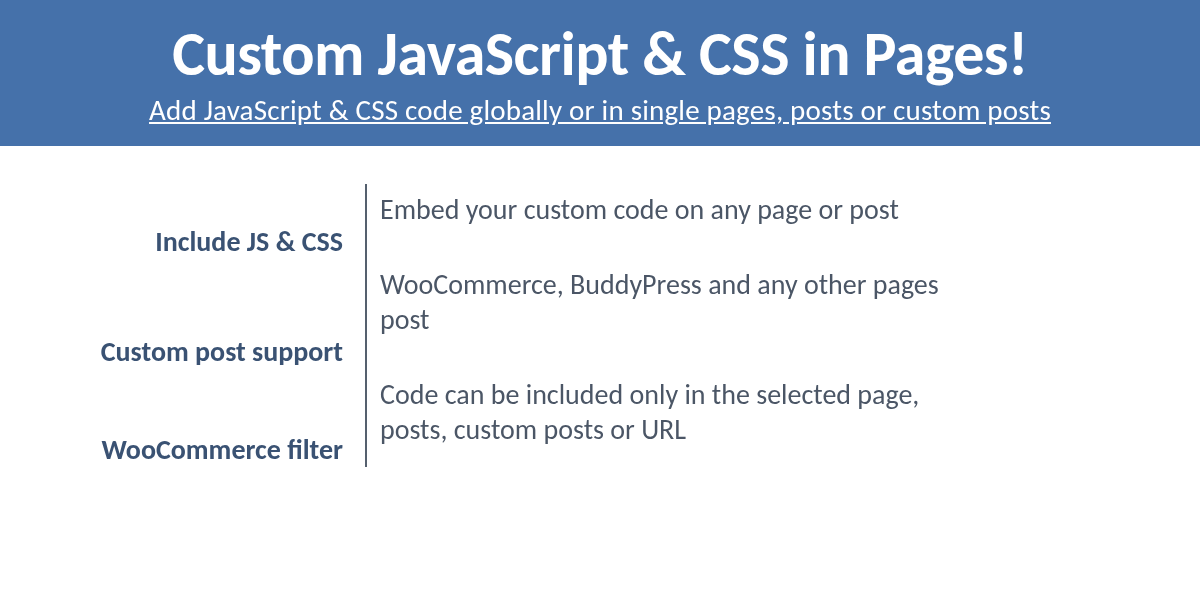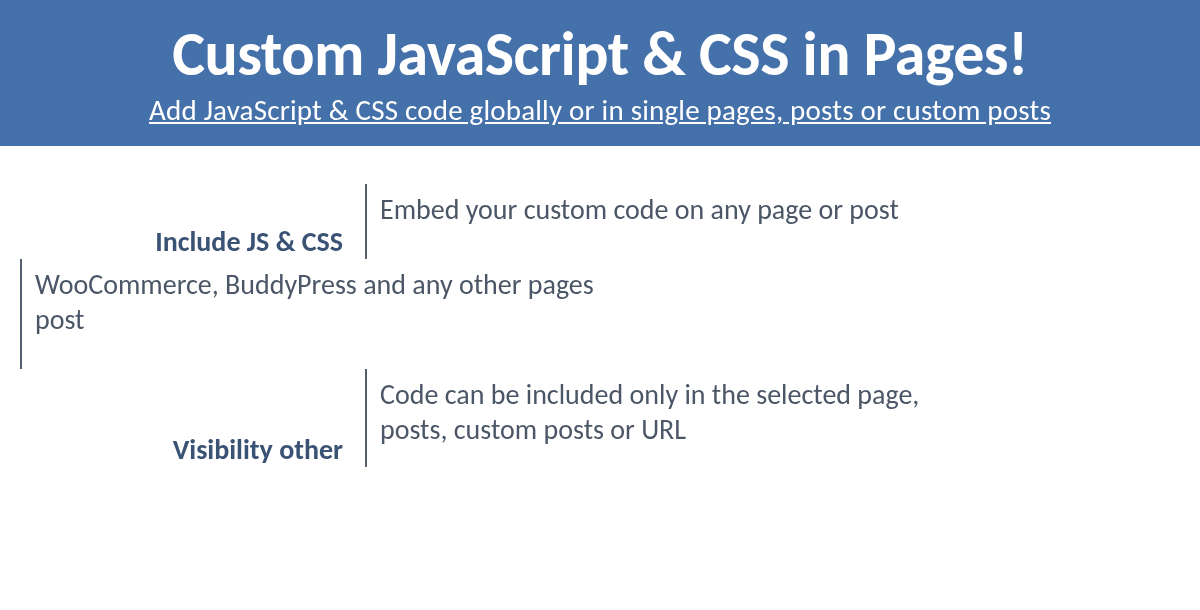--- a/index.html
+++ b/index.html
@@ -77,21 +77,22 @@
   <div class="header-subtitle">Add JavaScript &amp; CSS code globally or in single pages, posts or custom posts</div>
 </div>
 
 <div class="features">
   <div class="feature-row">
     <div class="feature-label">Include JS &amp; CSS</div>
     <div class="feature-divider"></div>
     <div class="feature-desc">Embed your custom code on any page or post</div>
   </div>
   <div class="feature-row">
+    <div class="feature-label">Custom post support</div>
     <div class="feature-divider"></div>
     <div class="feature-desc">WooCommerce, BuddyPress and any other pages post</div>
   </div>
   <div class="feature-row">
-    <div class="feature-label">Visibility other</div>
+    <div class="feature-label">WooCommerce filter</div>
     <div class="feature-divider"></div>
     <div class="feature-desc">Code can be included only in the selected page, posts, custom posts or URL</div>
   </div>
 </div>
 
 </body></html>

